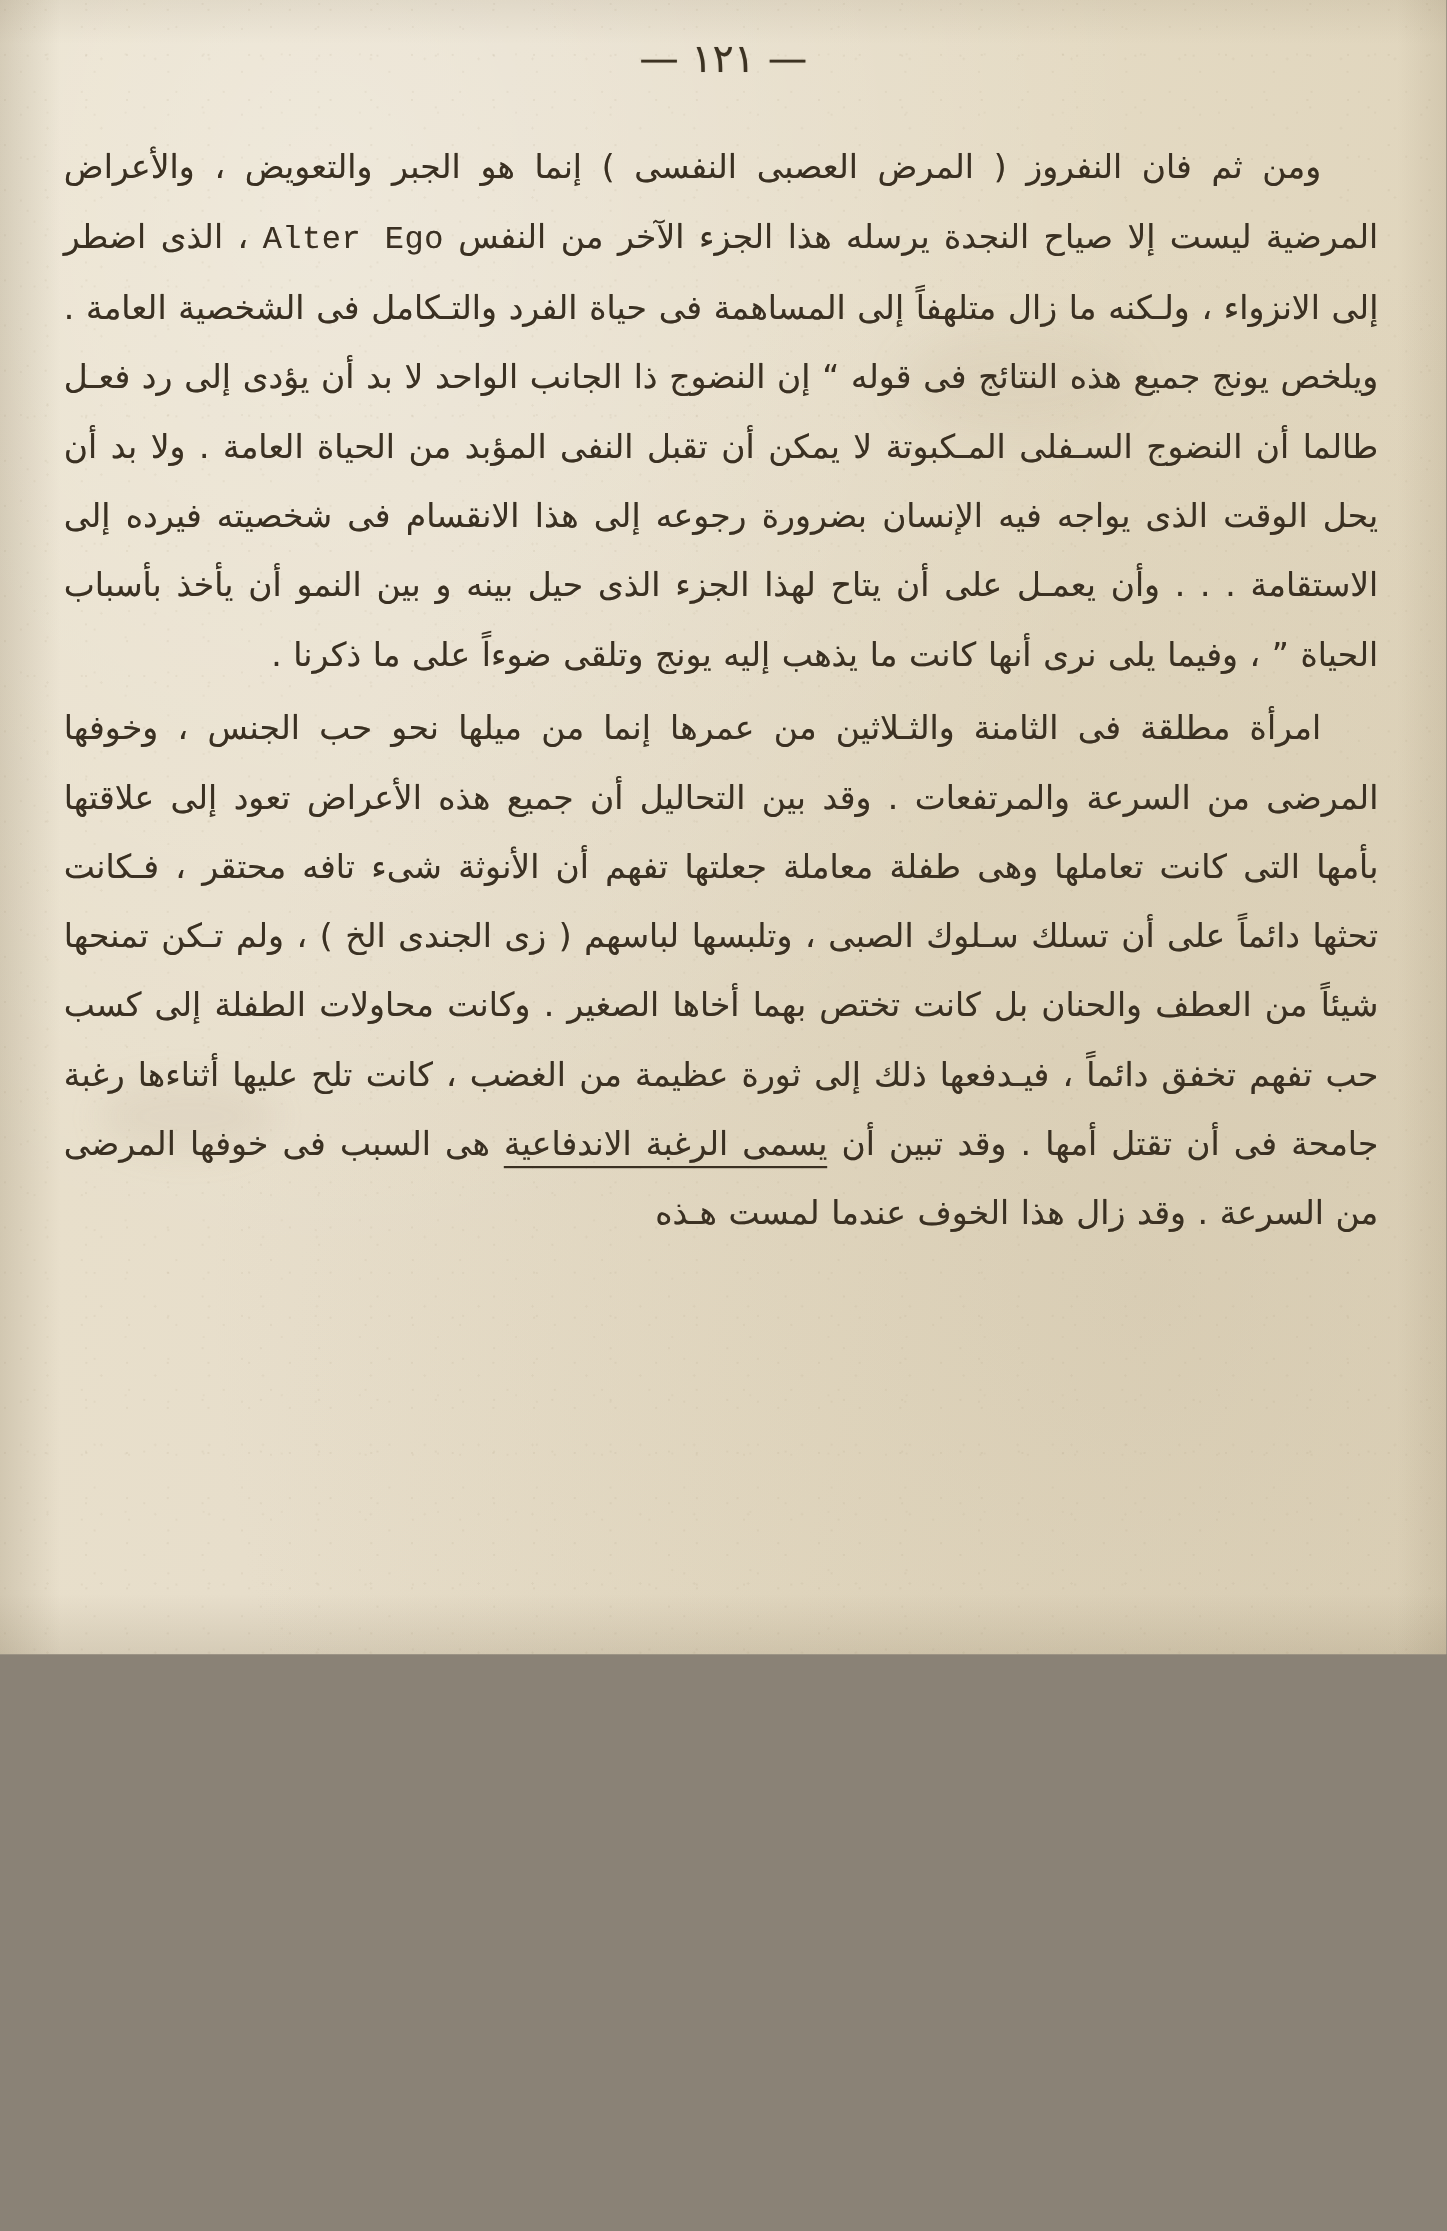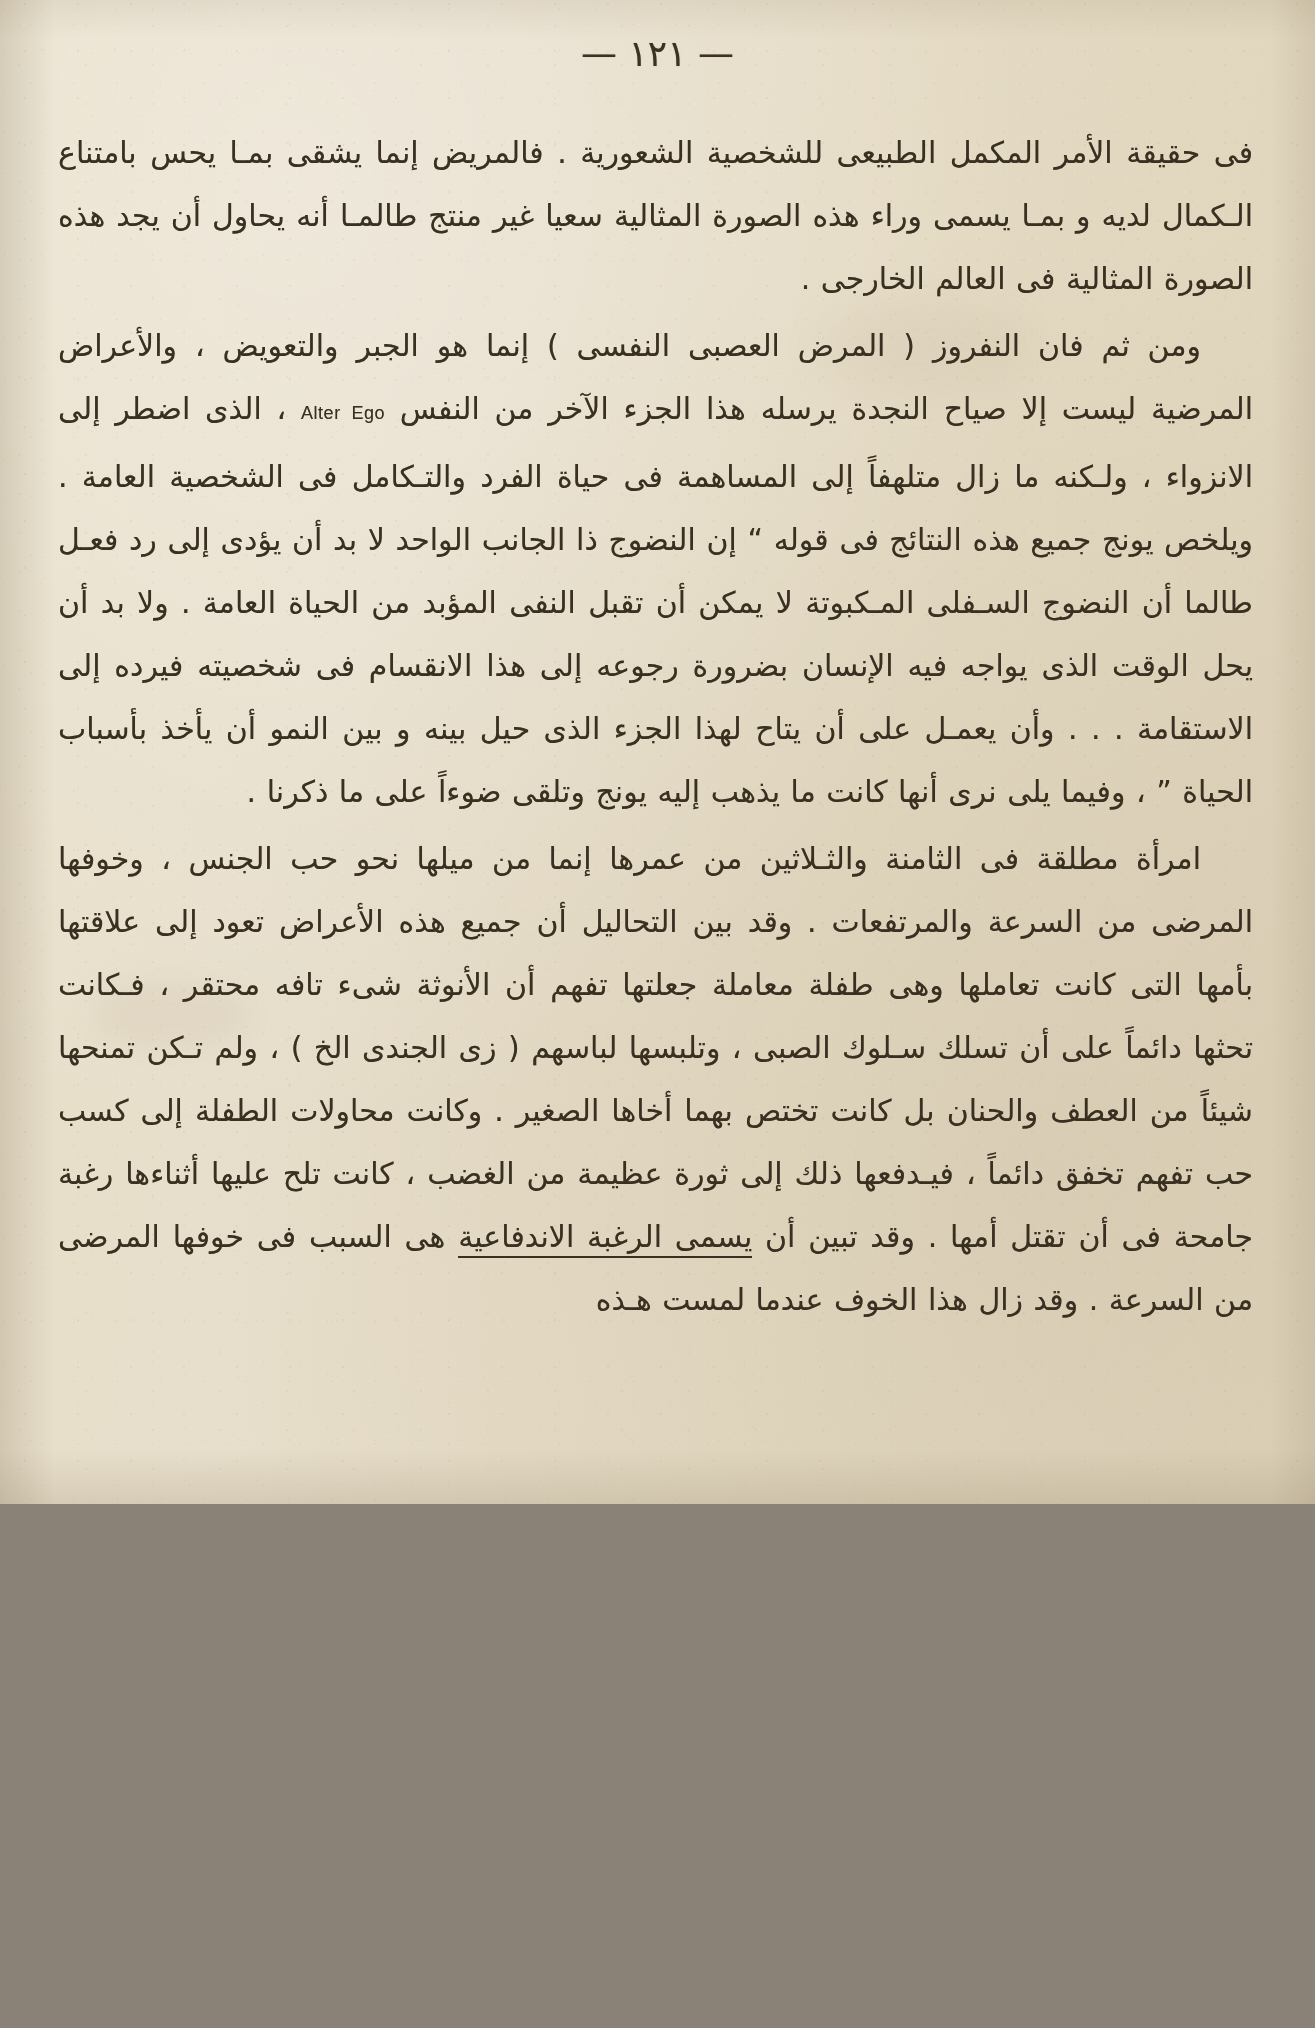--- a/index.html
+++ b/index.html
@@ -78,24 +78,24 @@
     text-align: justify;
     text-justify: inter-word;
     margin: 0 0 4px 0;
     text-shadow: 0 0 .6px rgba(58,48,34,.45);
     word-spacing: 1px;
   }
   .para.indent { text-indent: 52px; }
   .para > span { display: inline; }
 
   .latin {
-    font-family: Liberation Sans, sans-serif;
+    font-family: Liberation Mono, monospace;
     direction: ltr;
     unicode-bidi: embed;
-    font-size: 18px;
+    font-size: 29px;
     letter-spacing: .5px;
   }
 
   .uline {
     border-bottom: 2px solid #3a3022;
     padding-bottom: 2px;
   }
 
   
   .blotch {
@@ -115,25 +115,20 @@
   <div class="blotch" style="left:90px; top:980px; width:160px; height:70px; background:rgba(176,160,128,.12); filter:blur(14px);"></div>
   <div class="blotch" style="left:820px; top:300px; width:210px; height:95px; background:rgba(176,160,128,.10); filter:blur(18px);"></div>
   <div class="blotch" style="left:430px; top:1720px; width:260px; height:110px; background:rgba(168,150,118,.10); filter:blur(20px);"></div>
 
   <div class="content">
 
     <div class="folio">— ١٢١ —</div>
 
     <div class="body-text">
 
-      <p class="para">
-        <span>فى حقيقة الأمر المكمل الطبيعى للشخصية الشعورية . فالمريض إنما يشقى بمـا</span>
-        <span>يحس بامتناع الـكمال لديه و بمـا يسمى وراء هذه الصورة المثالية سعيا غير منتج</span>
-        <span>طالمـا أنه يحاول أن يجد هذه الصورة المثالية فى العالم الخارجى .</span>
-      </p>
 
       <p class="para indent">
         <span>ومن ثم فان النفروز ( المرض العصبى النفسى ) إنما هو الجبر والتعويض ،</span>
         <span>والأعراض المرضية ليست إلا صياح النجدة يرسله هذا الجزء الآخر من النفس</span>
         <span class="latin">Alter Ego</span>
         <span>، الذى اضطر إلى الانزواء ، ولـكنه ما زال متلهفاً إلى المساهمة فى</span>
         <span>حياة الفرد والتـكامل فى الشخصية العامة . ويلخص يونج جميع هذه النتائج فى</span>
         <span>قوله “ إن النضوج ذا الجانب الواحد لا بد أن يؤدى إلى رد فعـل طالما أن</span>
         <span>النضوج السـفلى المـكبوتة لا يمكن أن تقبل النفى المؤبد من الحياة العامة .</span>
         <span>ولا بد أن يحل الوقت الذى يواجه فيه الإنسان بضرورة رجوعه إلى هذا</span>

